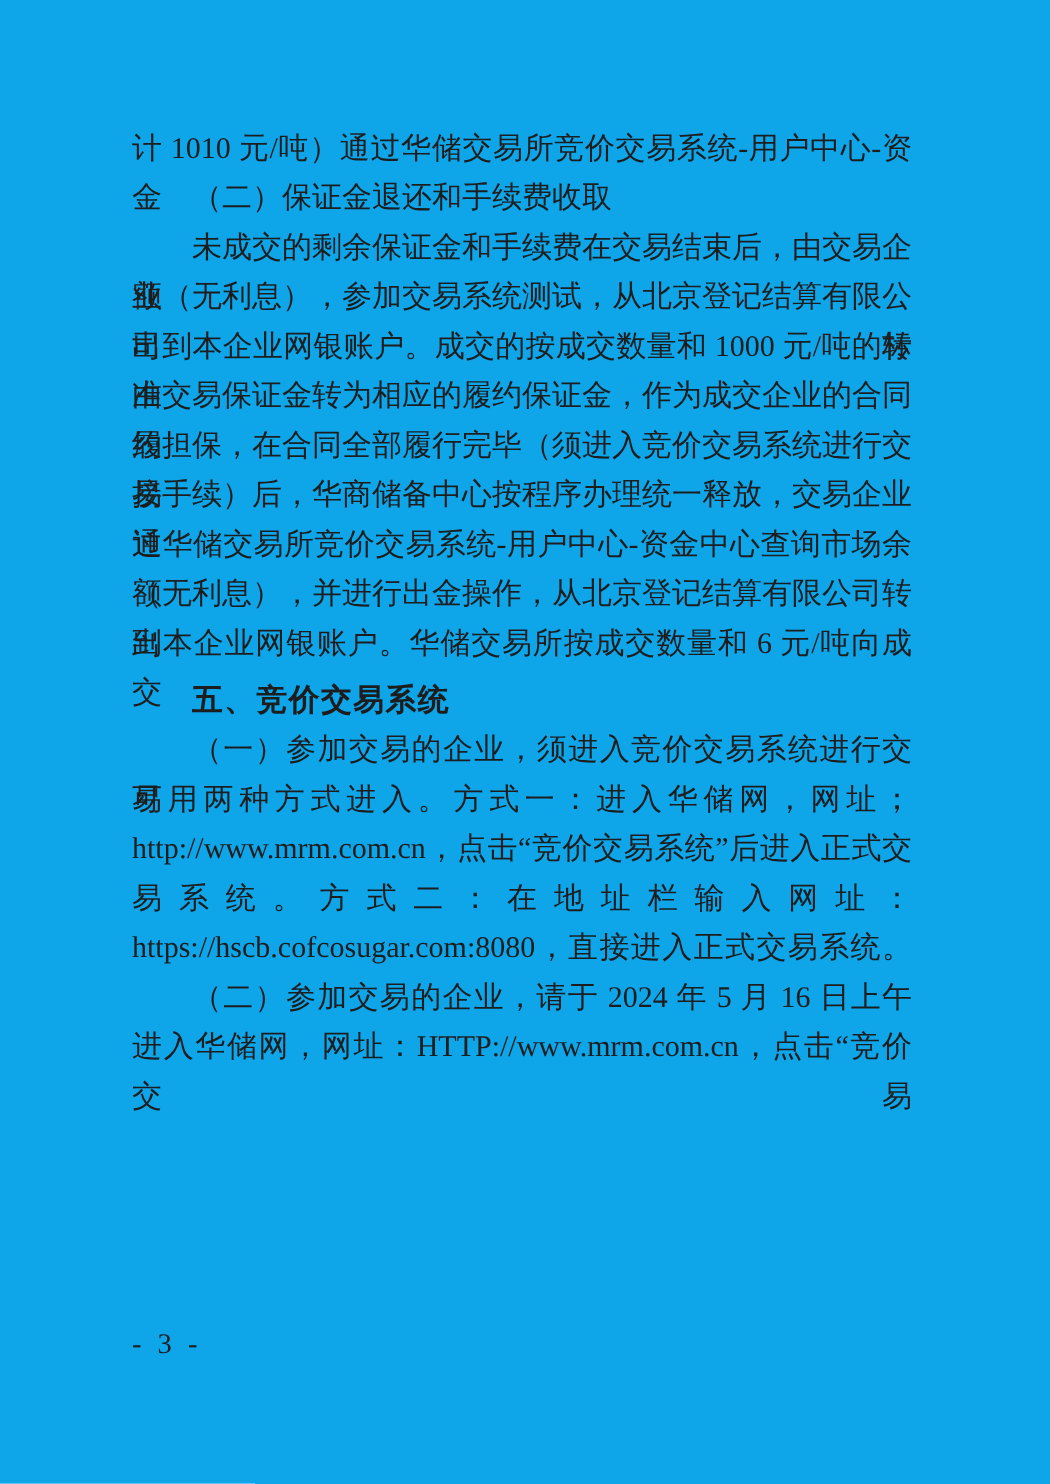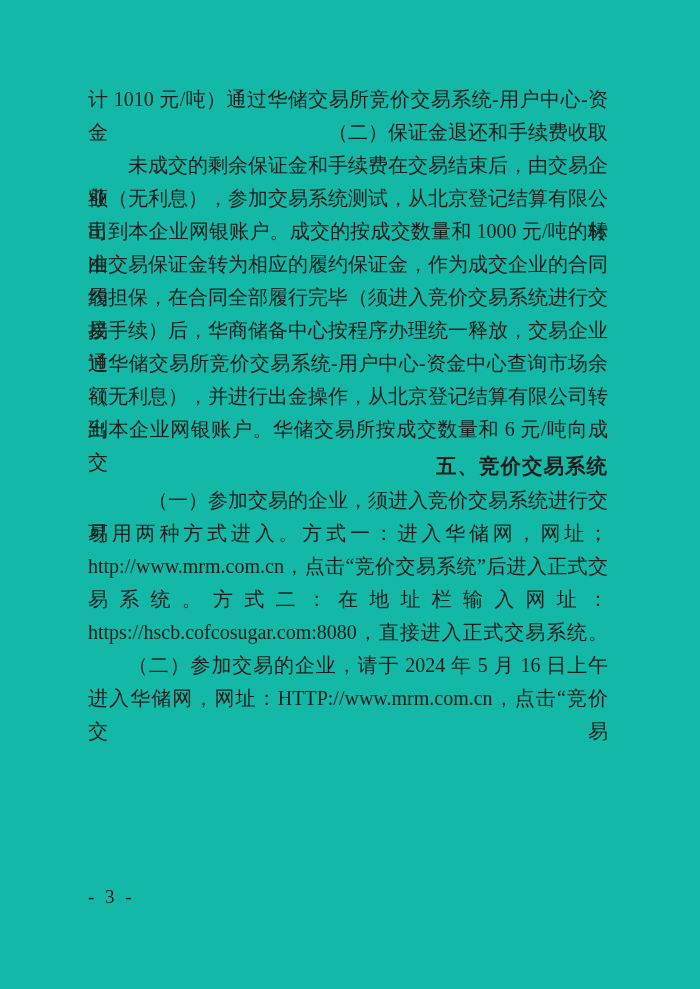--- a/index.html
+++ b/index.html
@@ -9,45 +9,44 @@
     height: 989px;
     position: relative;
     overflow: hidden;
     font-family: "Liberation Serif", "DejaVu Serif", serif;
     color: #1d1d1d;
   }
   .sheet {
     position: absolute;
     left: 0; top: 0;
     width: 700px; height: 989px;
-    background: #14b8a6;
+    background: #0ea5e9;
   }
   .text-block {
     position: absolute;
     left: 88px;
     top: 83px;
     width: 520px;
   }
   .line {
     font-size: 20px;
     line-height: 33px;
     height: 33px;
     white-space: normal;
   }
   .line.justify {
     text-align: justify;
     text-align-last: justify;
     text-justify: inter-character;
   }
   .line.indent {
     text-indent: 40px;
-    text-align: right;
   }
   .line.heading {
-    font-family: Liberation Mono, monospace;
+    font-family: Liberation Serif, serif;
     font-weight: 700;
     font-size: 20.5px;
     margin-top: 5px;
     letter-spacing: 1px;
   }
   .page-number {
     position: absolute;
     left: 88px;
     top: 885px;
     font-size: 19px;

